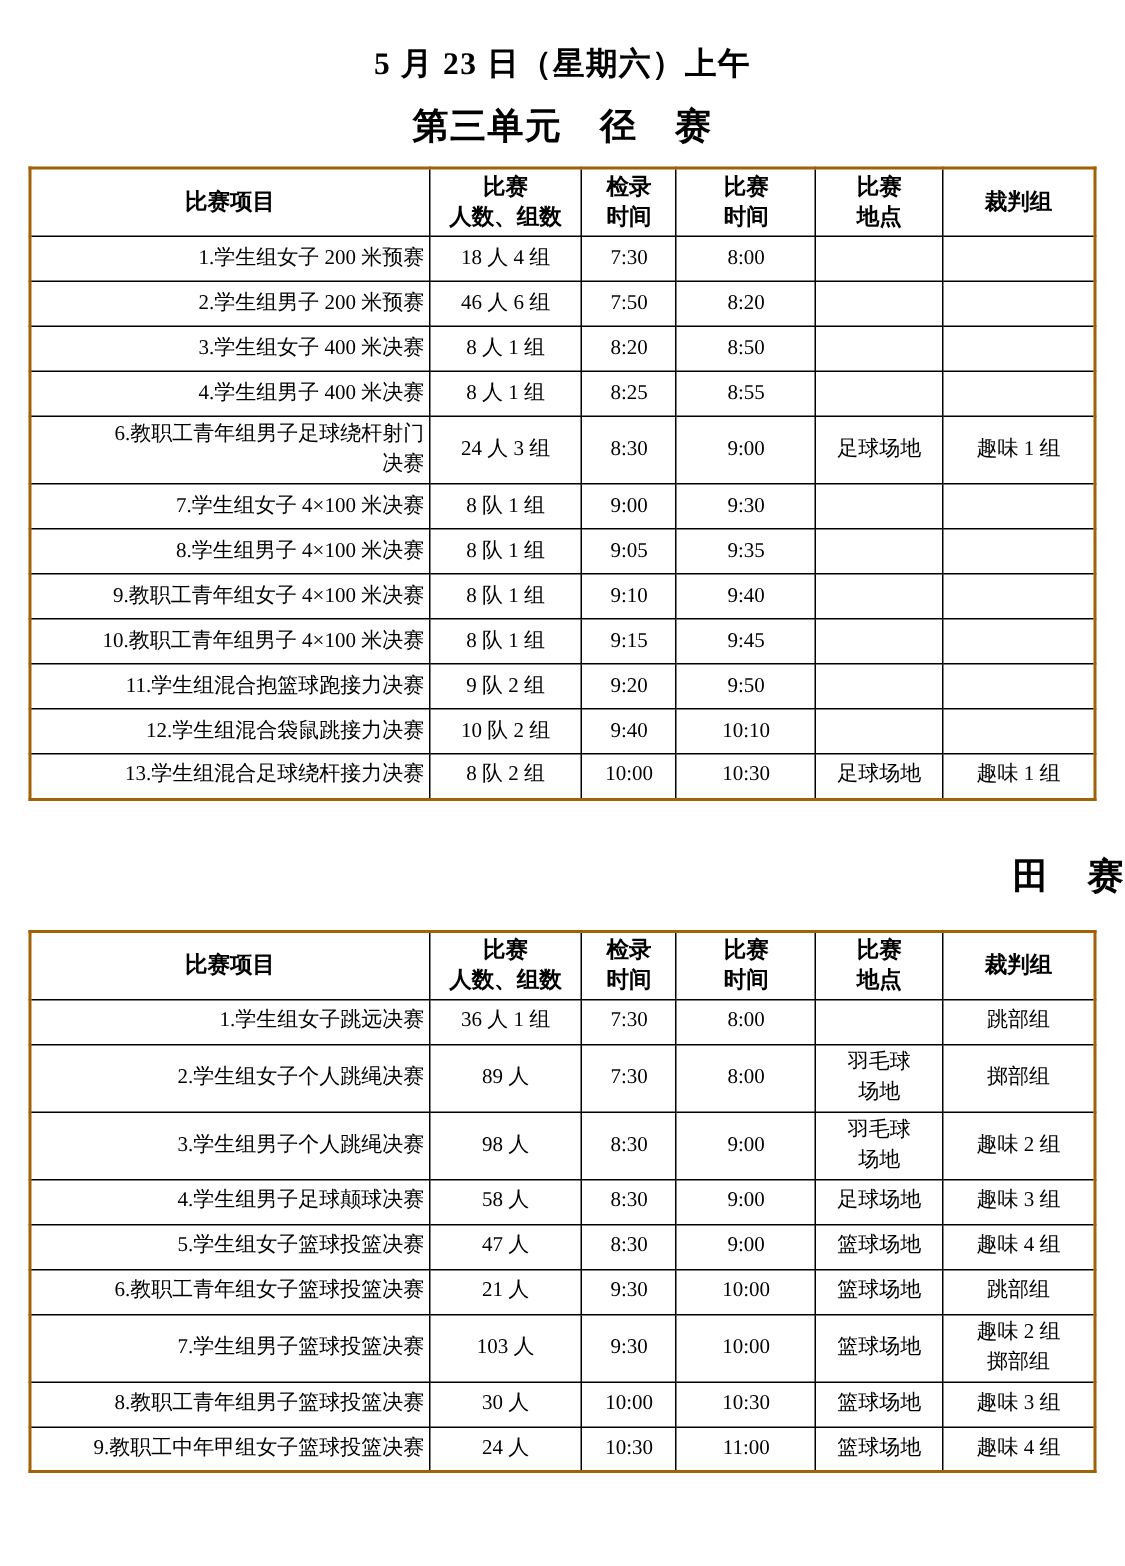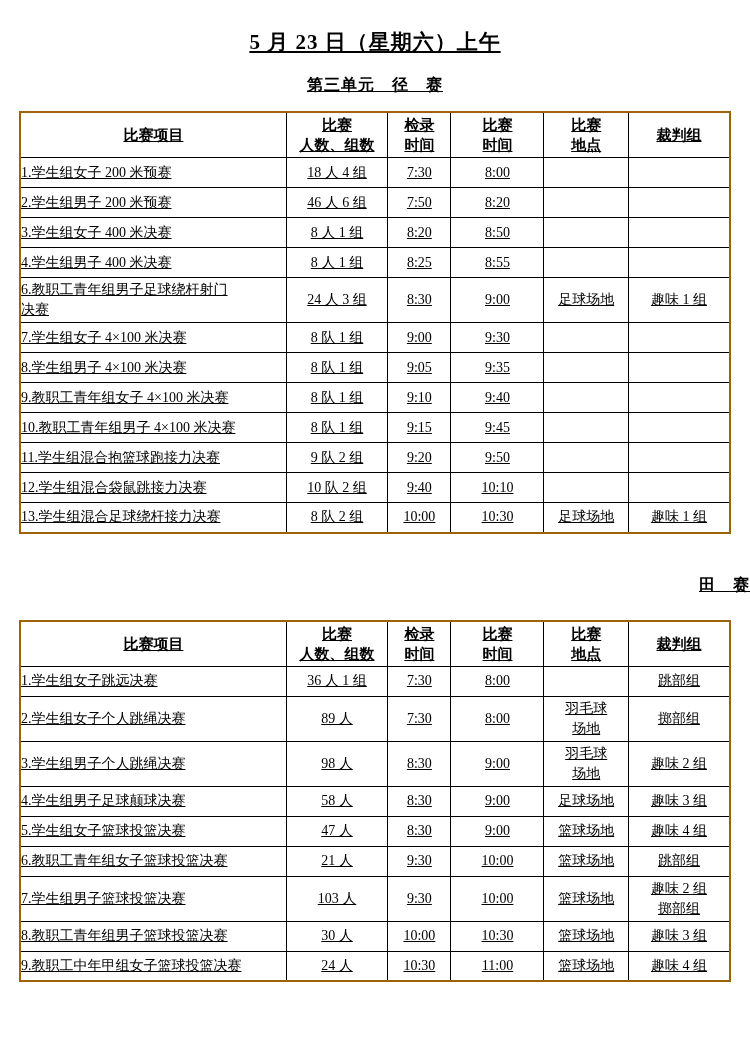--- a/index.html
+++ b/index.html
@@ -8,34 +8,33 @@
     background: #ffffff;
     color: #000000;
     font-family: "Liberation Serif", "DejaVu Serif", serif;
   }
   .page {
     width: 750px;
     height: 1044px;
     background: #ffffff;
     overflow: hidden;
     box-sizing: border-box;
-    text-decoration: underline;
   }
   .main-title {
     margin: 28px 0 0 0;
     text-align: center;
     font-size: 21px;
     line-height: 28px;
     font-weight: bold;
     letter-spacing: 1px;
   }
   .section-title {
     margin: 16px 0 13px 0;
     text-align: center;
-    font-size: 16px;
+    font-size: 24px;
     line-height: 26px;
     font-weight: bold;
     letter-spacing: 1px;
   }
   .section-title.field {
     margin: 38px 0 22px 0;
     text-align: right;
   }
   table.sched {
     width: 712px;
@@ -58,21 +57,21 @@
   table.sched th {
     font-weight: bold;
     font-size: 15px;
     height: 44px;
     line-height: 20px;
   }
   table.sched td {
     height: 30px;
   }
   table.sched td.cell-event {
-    text-align: left;
+    text-align: right;
     padding-left: 0;
   }
   col.c-event   { width: 37.5%; }
   col.c-part    { width: 14.3%; }
   col.c-checkin { width: 8.9%;  }
   col.c-start   { width: 13.1%; }
   col.c-venue   { width: 11.9%; }
   col.c-ref     { width: 14.3%; }
 </style>
 </head>

